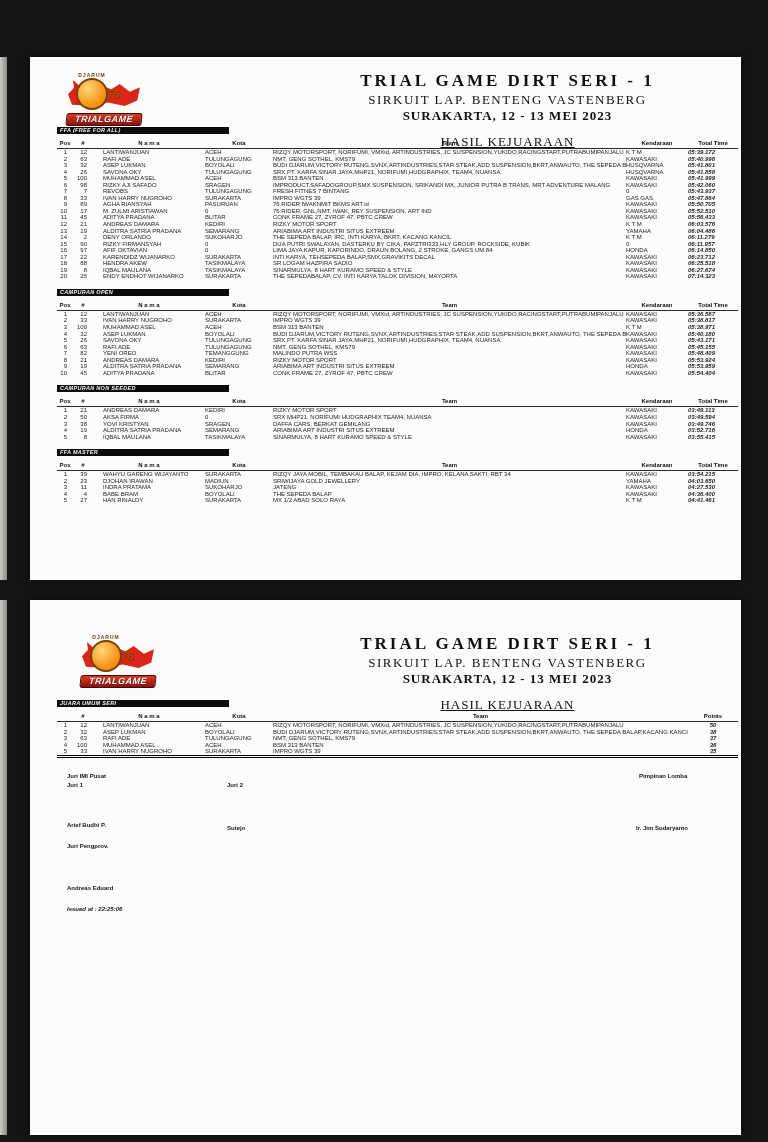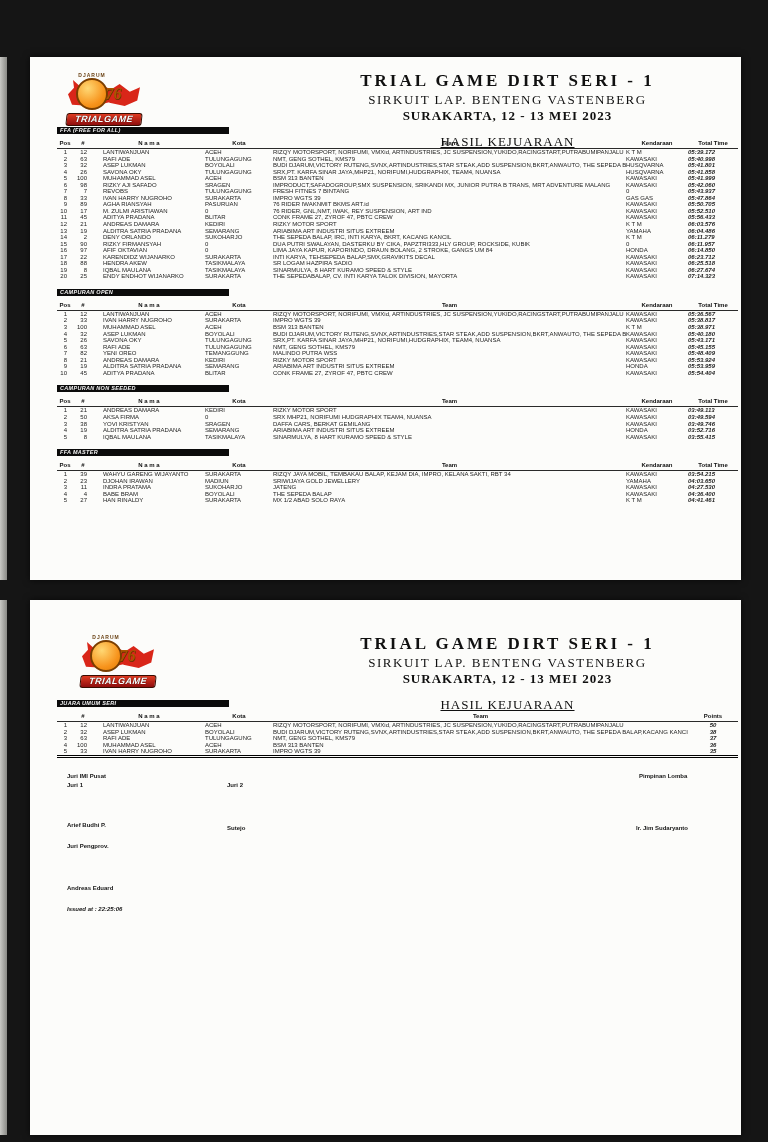--- a/index.html
+++ b/index.html
@@ -34,22 +34,22 @@
     clip-path:polygon(0 55%,12% 30%,10% 0,26% 28%,50% 10%,100% 45%,96% 80%,50% 100%,8% 95%);}
   .flame-b{left:40px;top:12px;width:34px;height:22px;
     clip-path:polygon(0 40%,40% 0,70% 35%,100% 15%,92% 75%,55% 100%,10% 85%);}
   .logo-circle{
     position:absolute;left:10px;top:6px;width:32px;height:32px;border-radius:50%;
     background:radial-gradient(circle at 35% 30%,#ffd874,#f7941d 62%,#e07b00);
     border:2px solid #7a3e00;box-sizing:border-box;
     display:flex;align-items:center;justify-content:center;
   }
   .logo-circle span{
-    font-family:"Liberation Serif",serif;font-style:italic;font-weight:bold;
-    font-size:16px;color:#a85600;text-shadow:0.5px 0.5px 0 #6b3200;margin-left:43px;
+    font-family:"Liberation Serif",serif;font-style:italic;font-weight:normal;
+    font-size:12px;color:#a85600;text-shadow:0.5px 0.5px 0 #6b3200;margin-left:43px;
   }
   .logo-banner{
     position:absolute;left:0;top:41px;width:76px;height:13px;box-sizing:border-box;
     background:linear-gradient(#e03a20,#8f0e0e);
     border:1px solid #3a0c00;border-radius:3px;transform:skewX(-6deg);
     color:#fff;font-style:italic;font-weight:bold;font-size:9px;line-height:11px;
     text-align:center;letter-spacing:.5px;text-shadow:0 0 1px #000;
   }
   .title-block{
     position:absolute;left:250px;right:6px;text-align:center;

